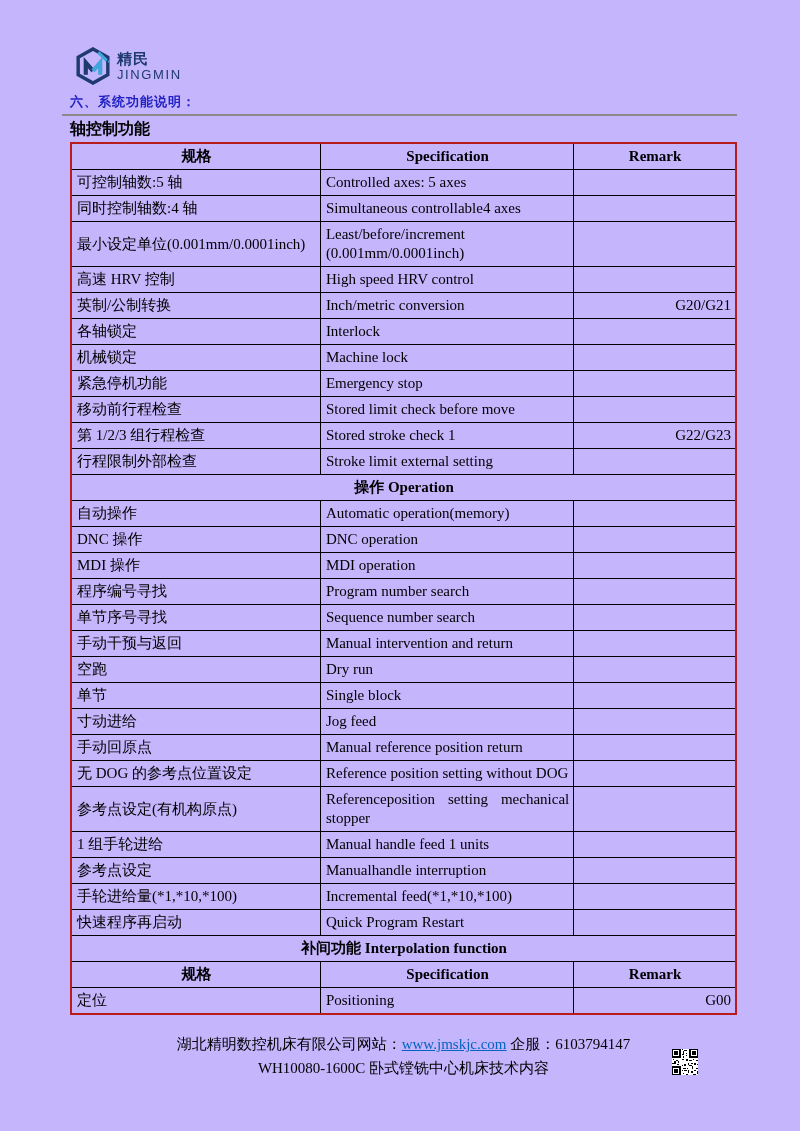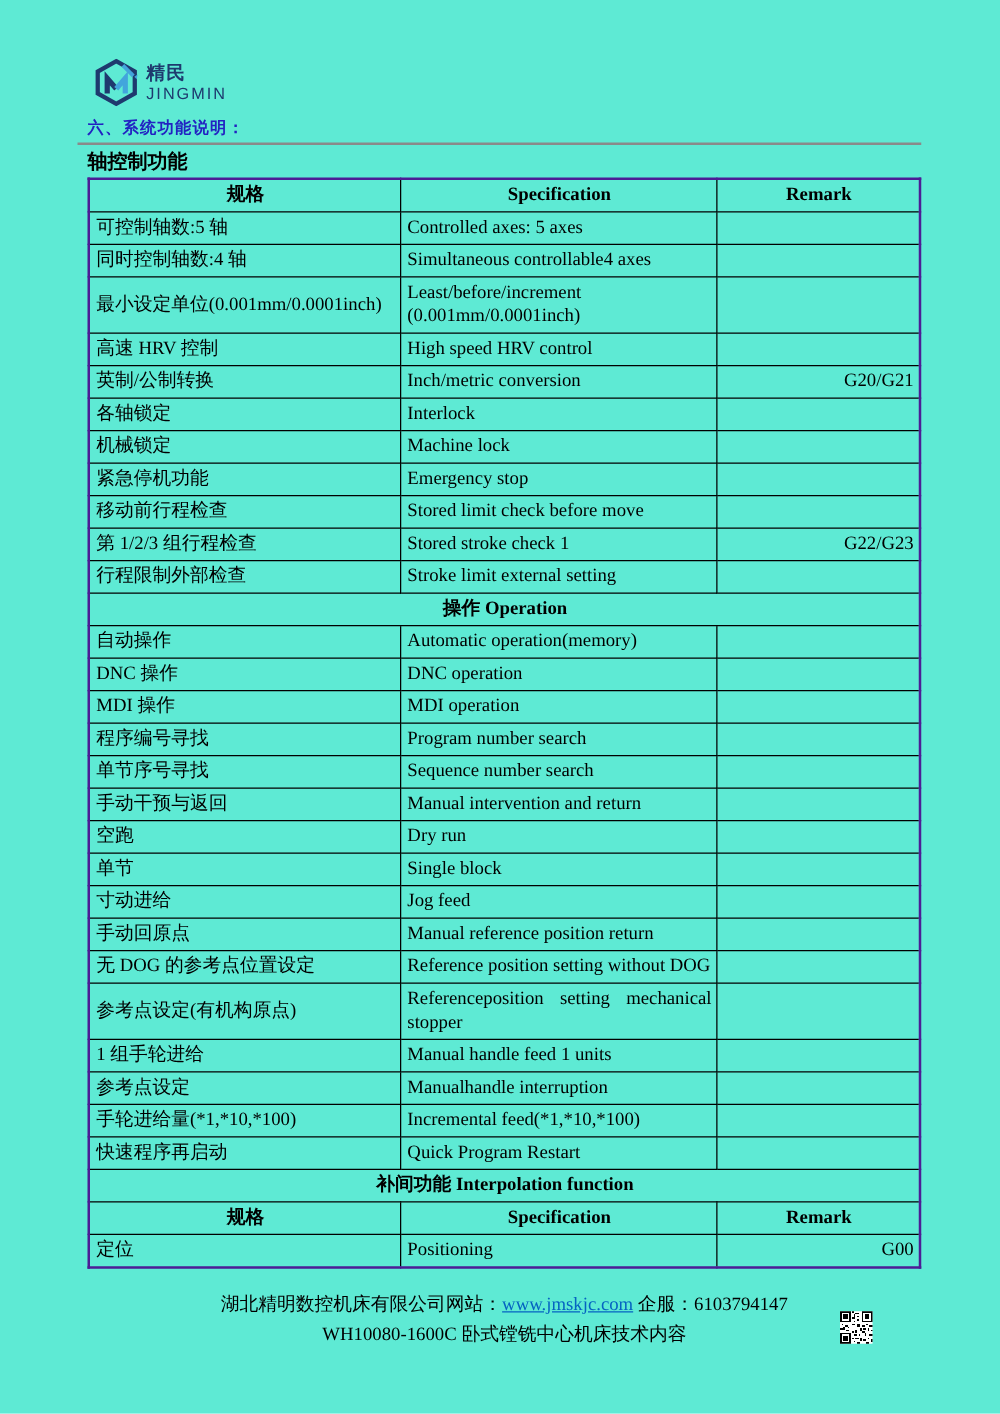--- a/index.html
+++ b/index.html
@@ -1,21 +1,21 @@
 <!DOCTYPE html>
 <html style="--accent: #2222C2; --link: #0563C1; --navy: #1E3A6E; --lightblue: #42A5DC;"><head>
 <meta charset="utf-8">
 <style>
   * { margin: 0; padding: 0; box-sizing: border-box; }
   html, body { background: #ffffff; }
   .page {
     position: relative;
     width: 800px;
     height: 1131px;
-    background: #5eead4;
+    background: #c4b5fd;
     font-family: "Liberation Serif", serif;
     color: #000;
     overflow: hidden;
   }
   .content { width: 667px; margin-left: 70px; padding-top: 46px; }
 
   
   .logo-row { display: flex; align-items: center; height: 40px; margin-left: 4px; }
   .logo-mark { width: 38px; height: 38px; flex: 0 0 auto; }
   .logo-text { margin-left: 5px; line-height: 1; }
@@ -43,21 +43,21 @@
     margin: 3px 0 2px -8px; width: 675px;
   }
 
   
   .tbl-caption {
     text-align: left; font-weight: bold; font-size: 16px;
     padding: 1px 0 2px 0;
   }
   table.spec {
     width: 100%; border-collapse: collapse;
-    border: 2px solid #4c1d95;
+    border: 2px solid #b91c1c;
     table-layout: fixed;
     padding-left: 16px;
   }
   table.spec td {
     border: 1px solid #000;
     font-size: 15px;
     line-height: 19px;
     padding: 3px 4px 3px 5px;
     vertical-align: middle;
     overflow: hidden;

